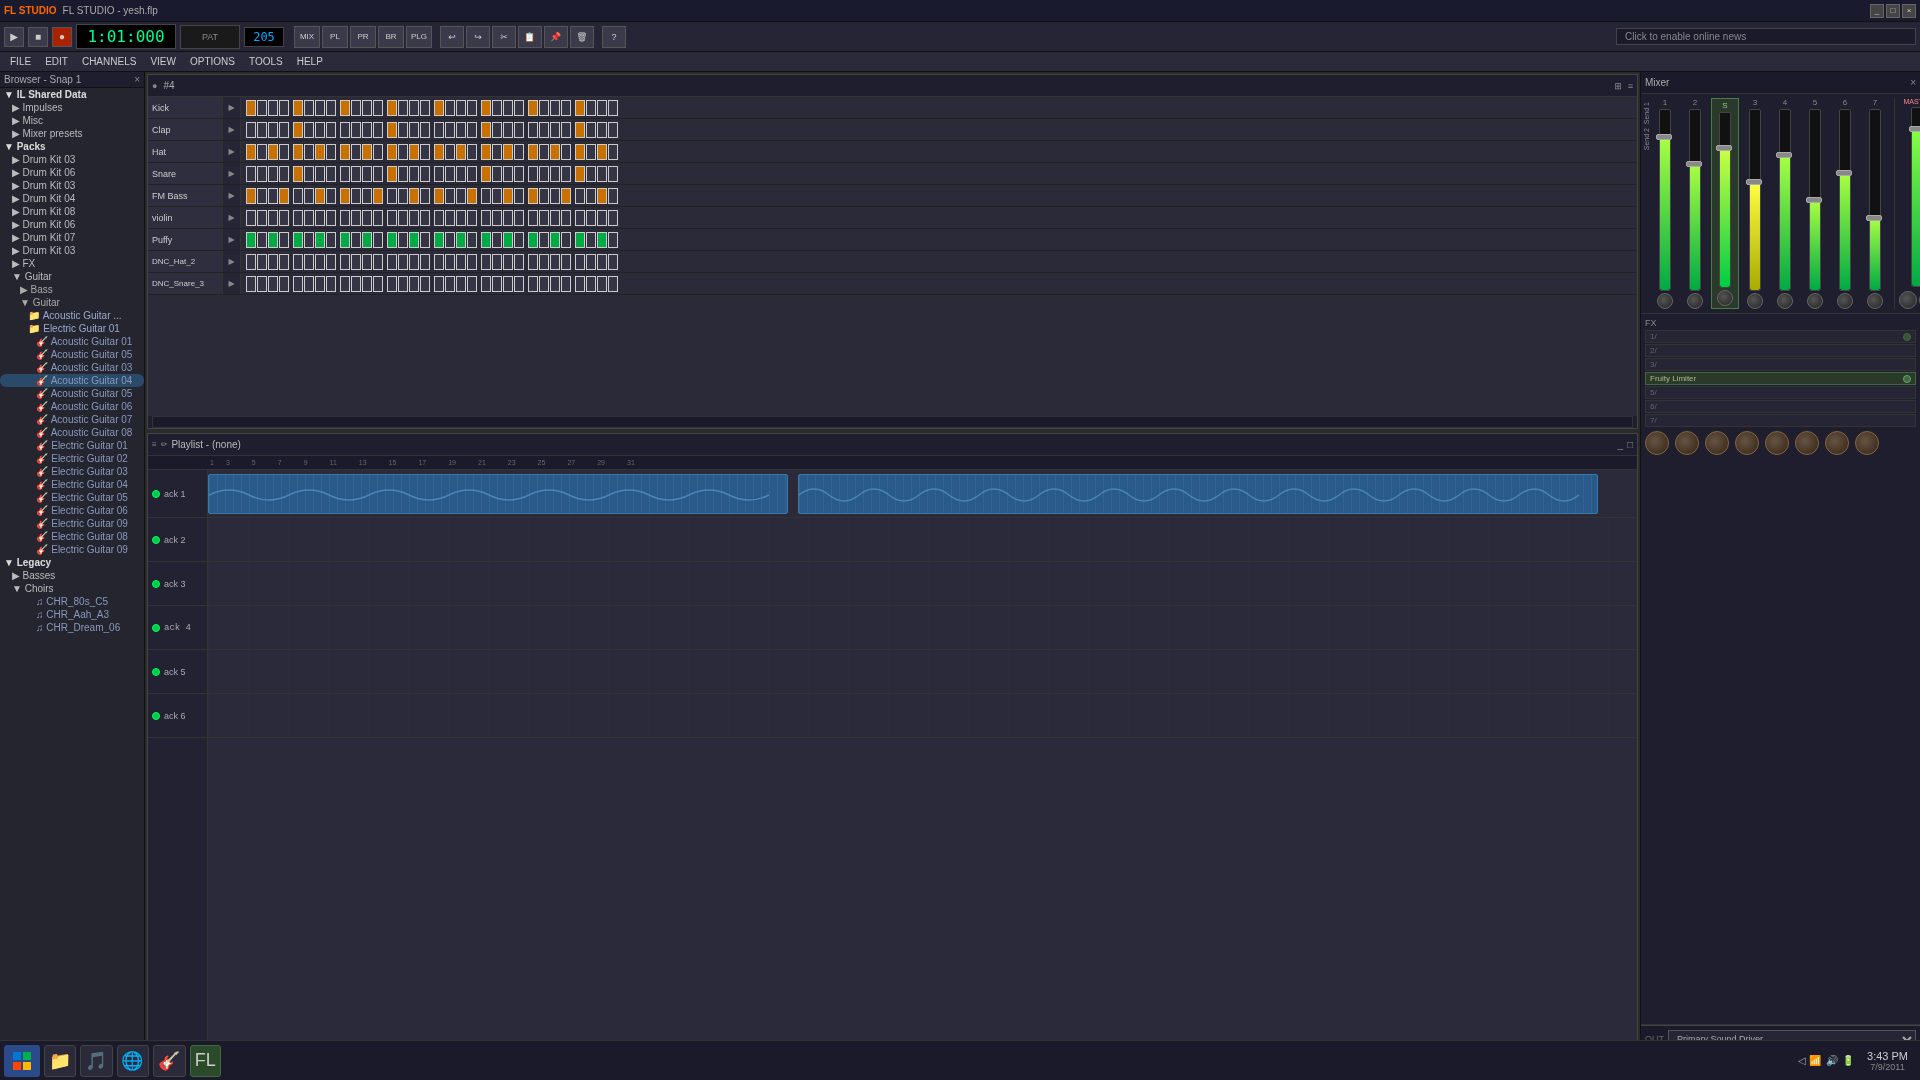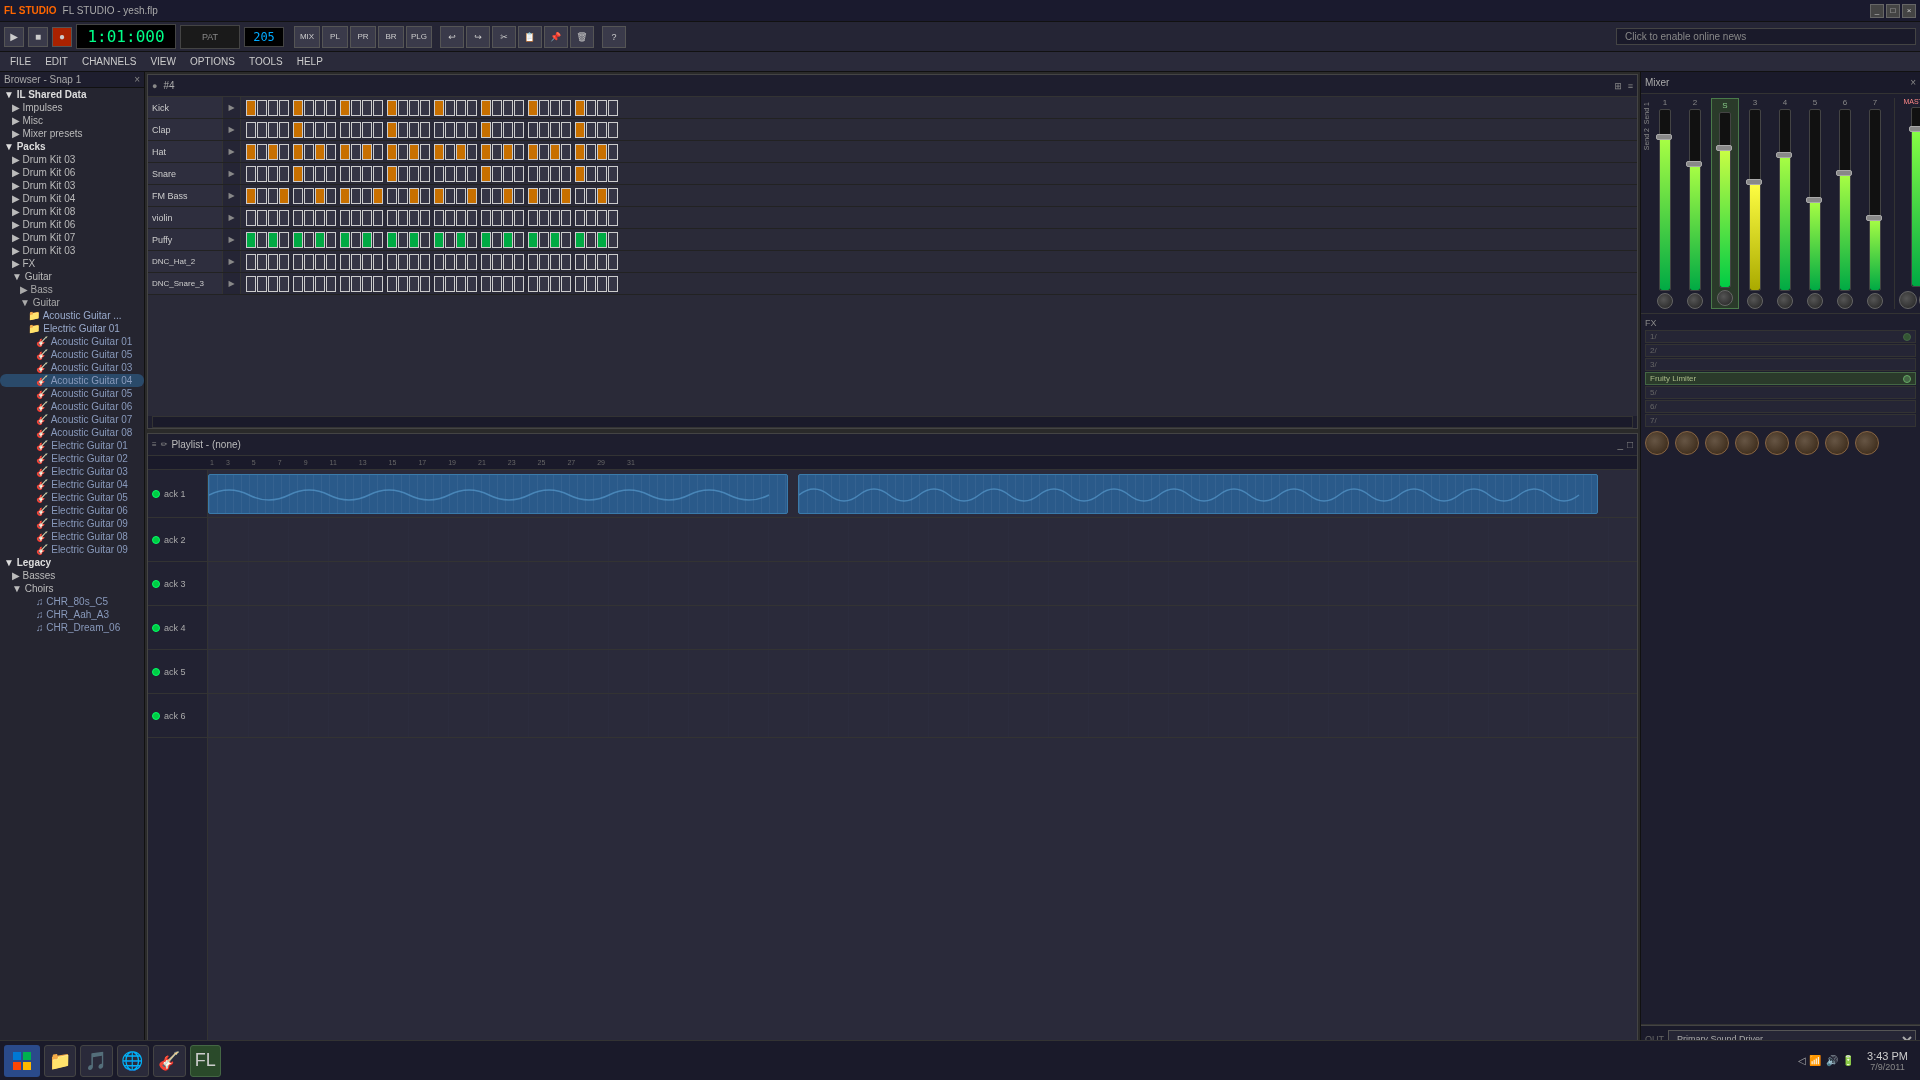--- a/index.html
+++ b/index.html
@@ -1077,21 +1077,21 @@
             <span style="margin-left:4px; font-size:9px;">ack 1</span>
           </div>
           <div class="track-label" style="height:44px;">
             <div class="track-indicator"></div>
             <span style="margin-left:4px; font-size:9px;">ack 2</span>
           </div>
           <div class="track-label" style="height:44px;">
             <div class="track-indicator"></div>
             <span style="margin-left:4px; font-size:9px;">ack 3</span>
           </div>
-          <div class="track-label" style="height:44px;">
+          <div class="track-label" style="height:44px;font-family:Liberation Mono, monospace;">
             <div class="track-indicator"></div>
             <span style="margin-left:4px; font-size:9px;">ack 4</span>
           </div>
           <div class="track-label" style="height:44px;">
             <div class="track-indicator"></div>
             <span style="margin-left:4px; font-size:9px;">ack 5</span>
           </div>
           <div class="track-label" style="height:44px;">
             <div class="track-indicator"></div>
             <span style="margin-left:4px; font-size:9px;">ack 6</span>

